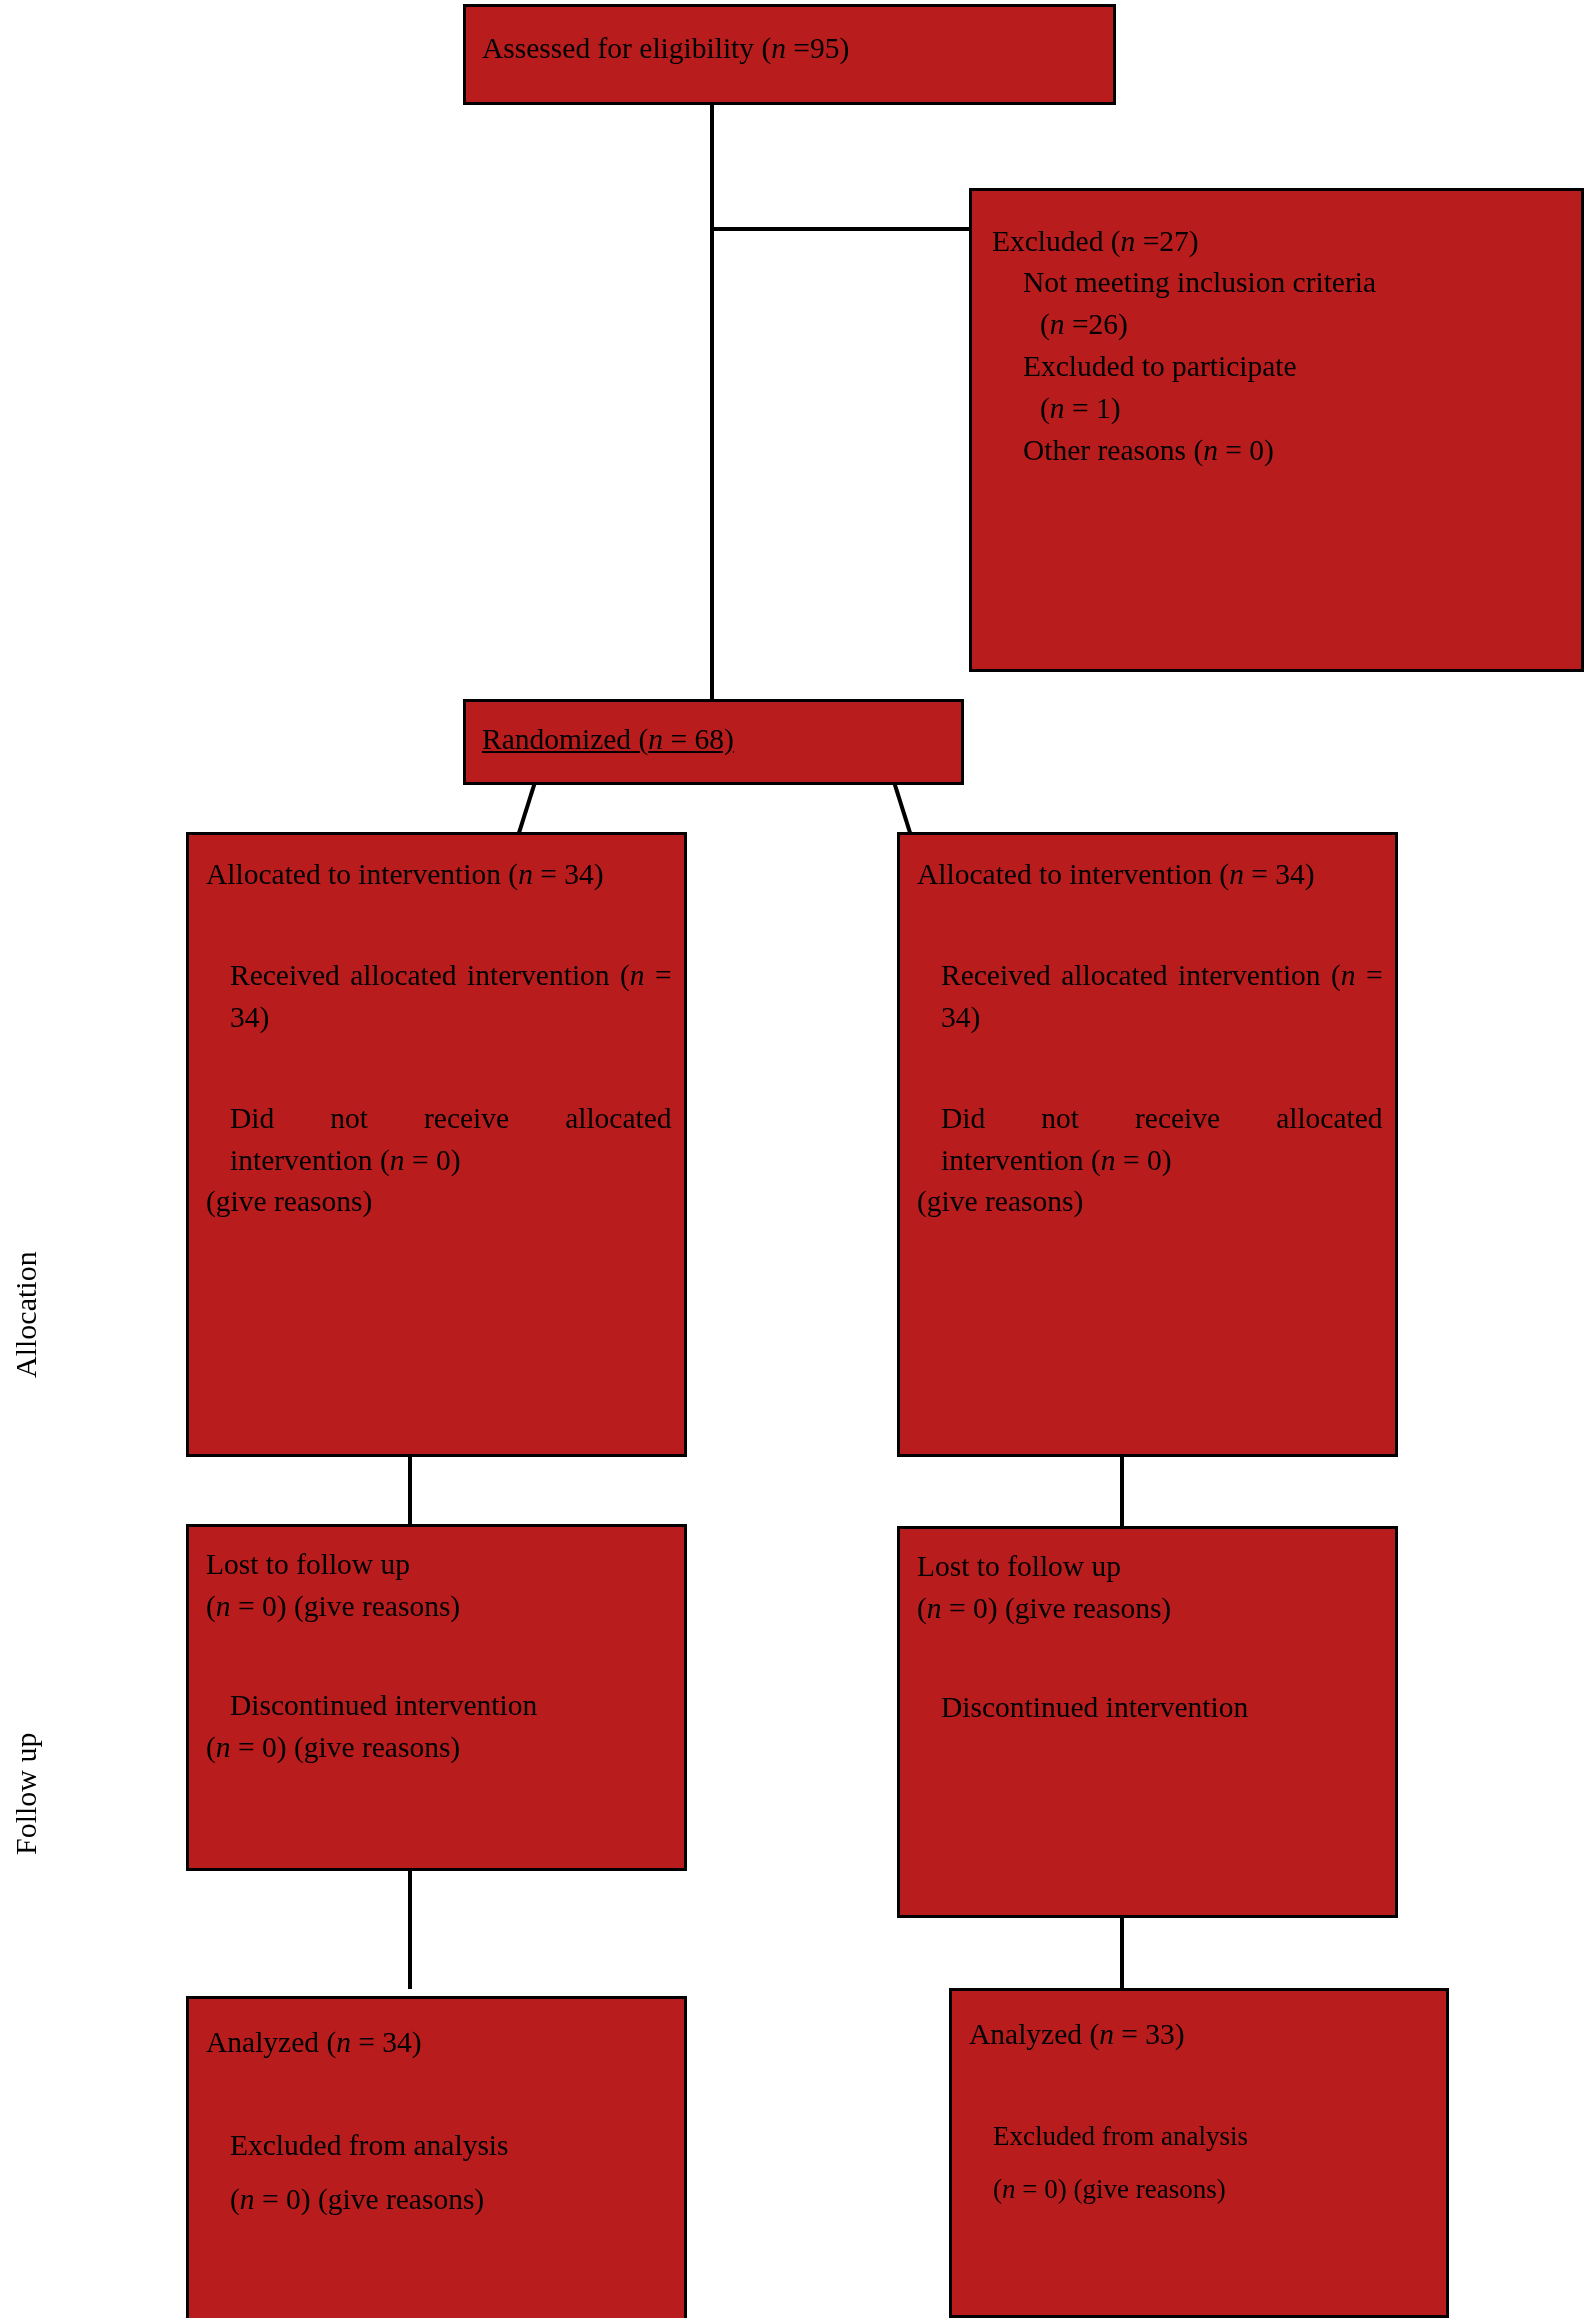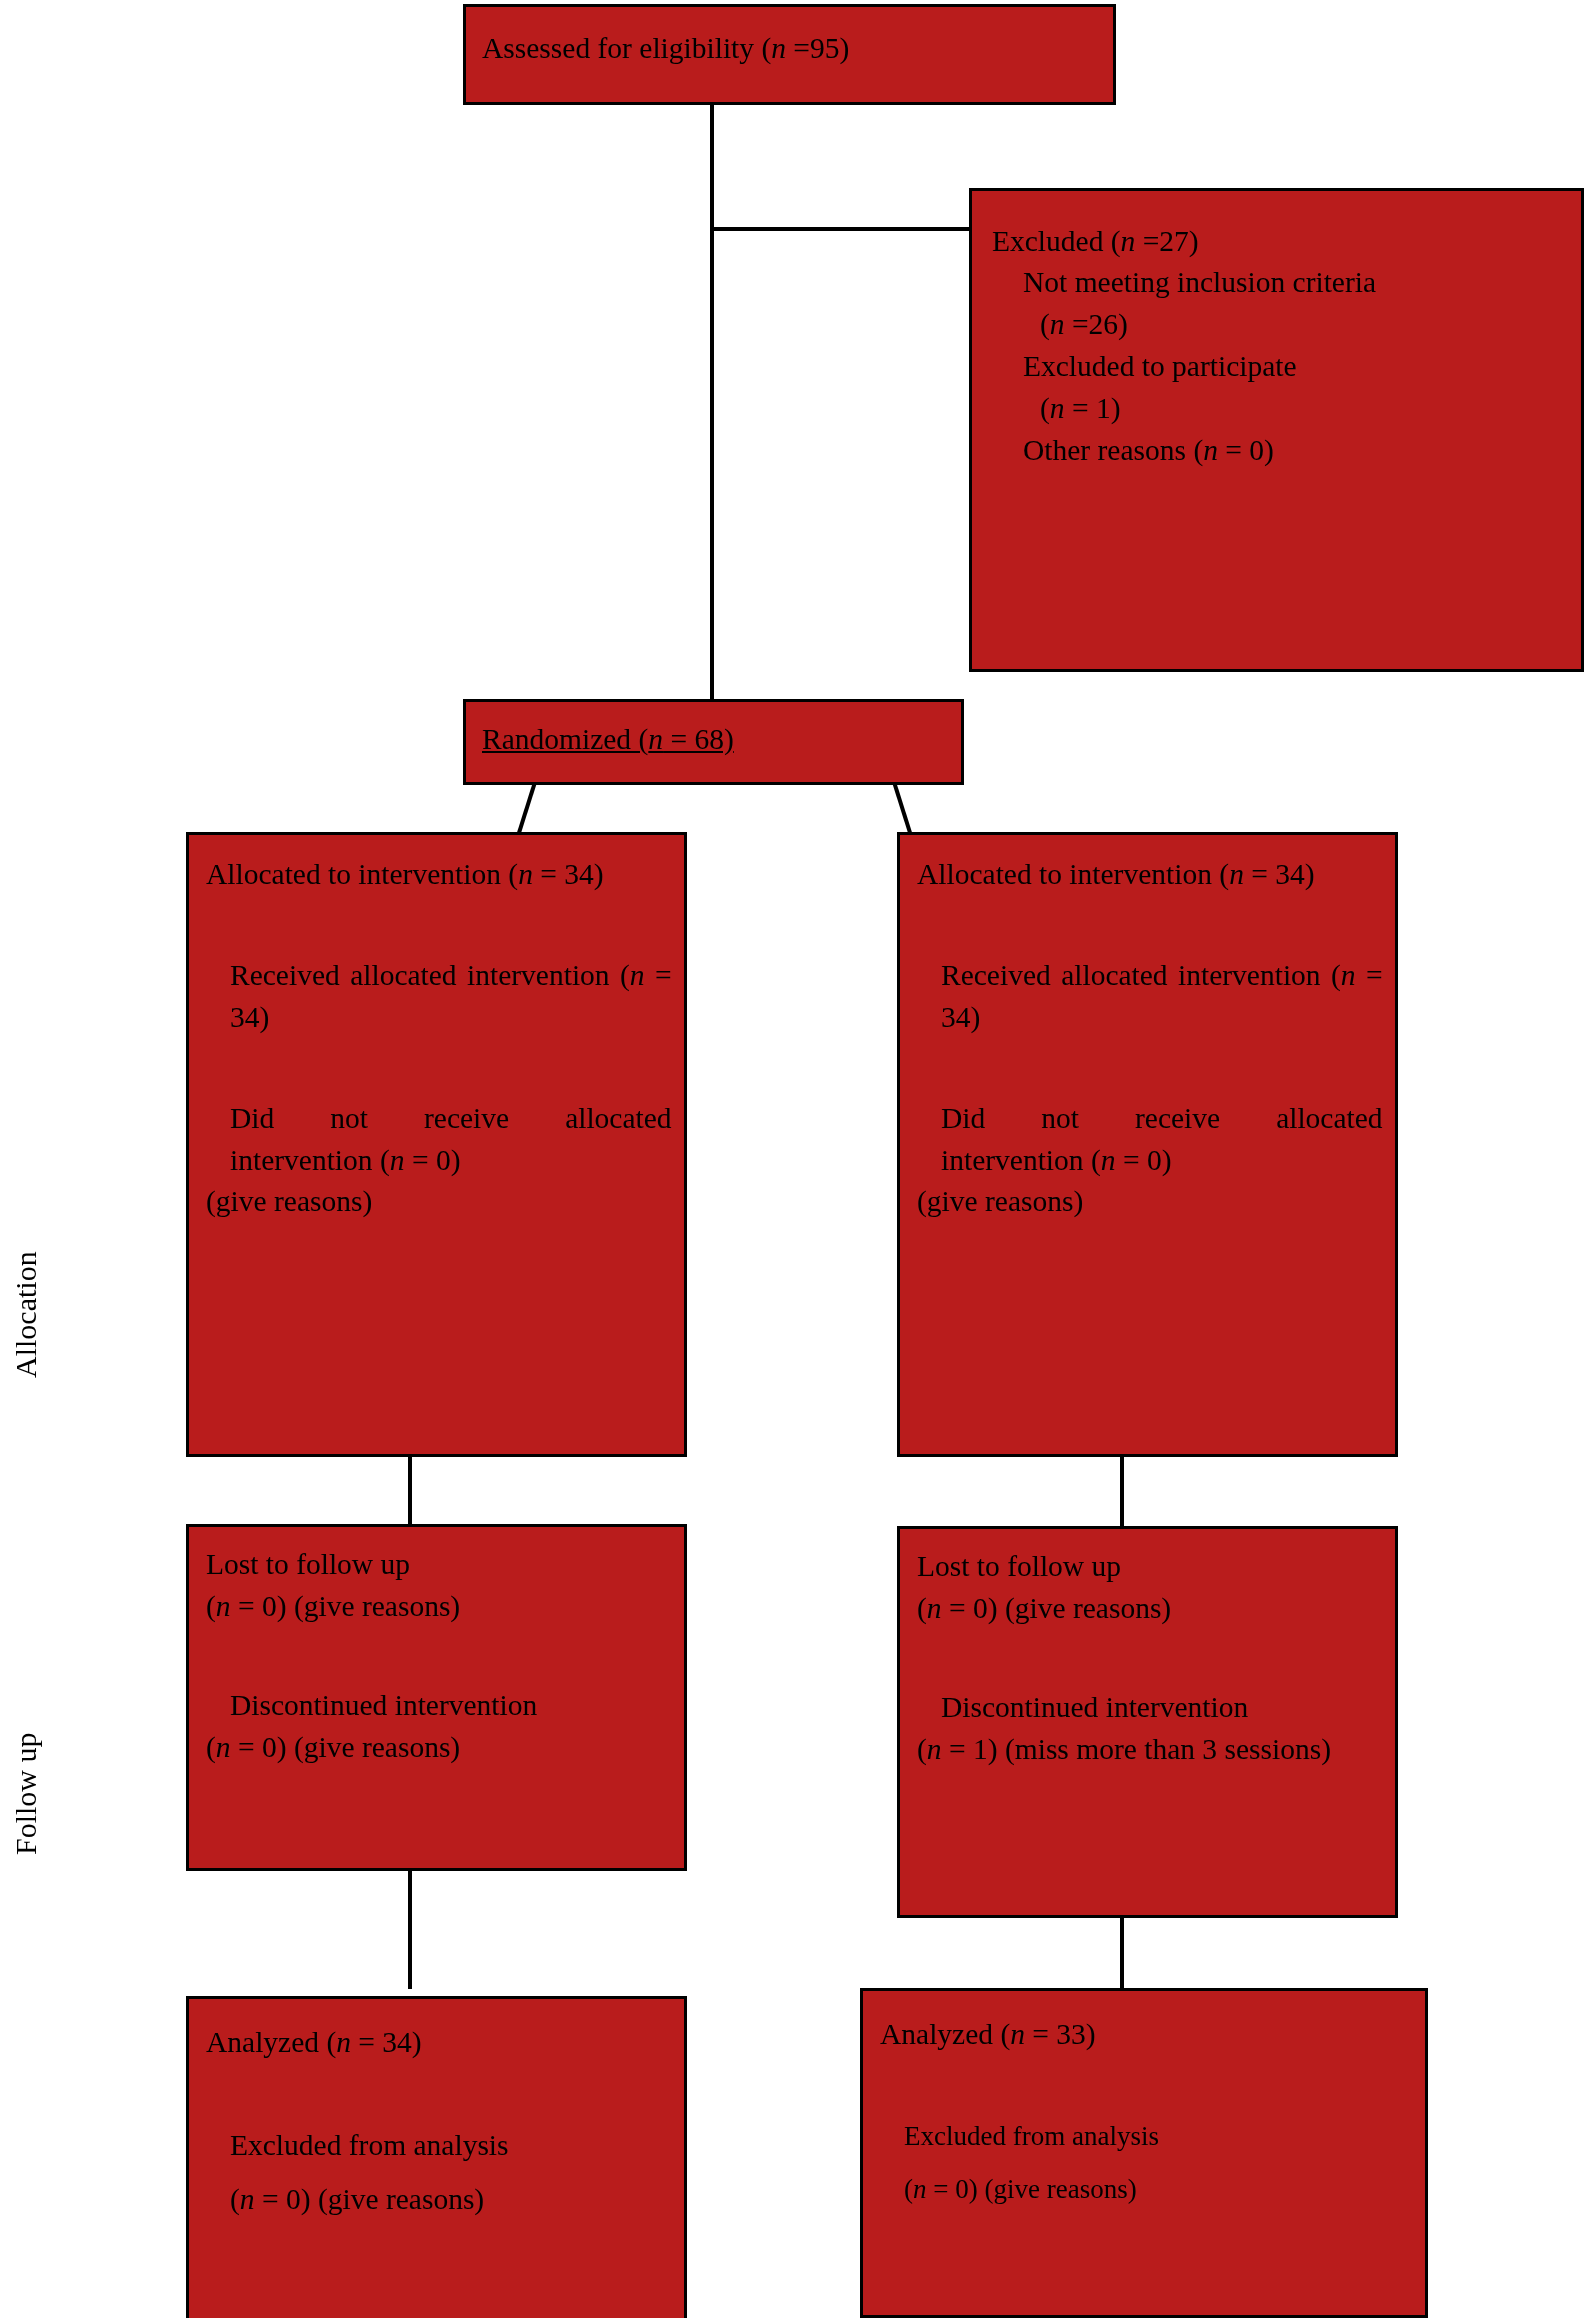--- a/index.html
+++ b/index.html
@@ -93,33 +93,32 @@
       <p class="gap" style="margin-top:57px;">Discontinued  intervention</p>
       <p class="nojust">(<span class="ital">n</span> = 0) (give reasons)</p>
     </div>
   </div>
 
   <div class="box" style="left:897px;top:1526px;width:501px;height:392px;">
     <div class="txt" style="top:17px;left:17px;right:12.4px;">
       <p class="nojust">Lost to follow up</p>
       <p class="nojust">(<span class="ital">n</span> = 0) (give reasons)</p>
       <p class="gap" style="margin-top:57px;">Discontinued  intervention</p>
-      <p>(<span class="ital">n</span> = 1) (miss more than 3 sessions)</p>
     </div>
   </div>
 
   <div class="box" style="left:186px;top:1996px;width:501px;height:330px;">
     <div class="txt nojust" style="top:23px;left:17px;right:12.4px;">
       <p>Analyzed (<span class="ital">n</span> = 34)</p>
       <p class="gap" style="margin-top:61px;">Excluded from analysis</p>
       <p class="gap" style="margin-top:12.4px;">(<span class="ital">n</span> = 0) (give reasons)</p>
     </div>
   </div>
 
-  <div class="box" style="left:860px;top:1988px;width:568px;height:330px;">
+  <div class="box" style="left:949px;top:1988px;width:500px;height:330px;">
     <div class="txt nojust" style="top:23px;left:17px;right:12.4px;">
       <p>Analyzed (<span class="ital">n</span> = 33)</p>
       <p class="gap" style="margin-top:61px;font-size:27px;">Excluded from analysis</p>
       <p class="gap" style="margin-top:14.3px;font-size:27px;">(<span class="ital">n</span> = 0) (give reasons)</p>
     </div>
   </div>
 
 </div>
 
 

